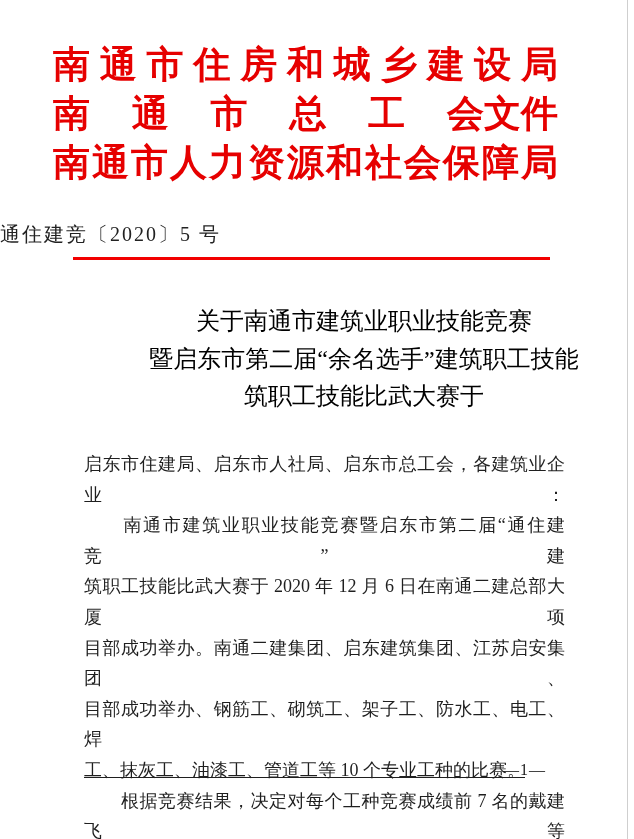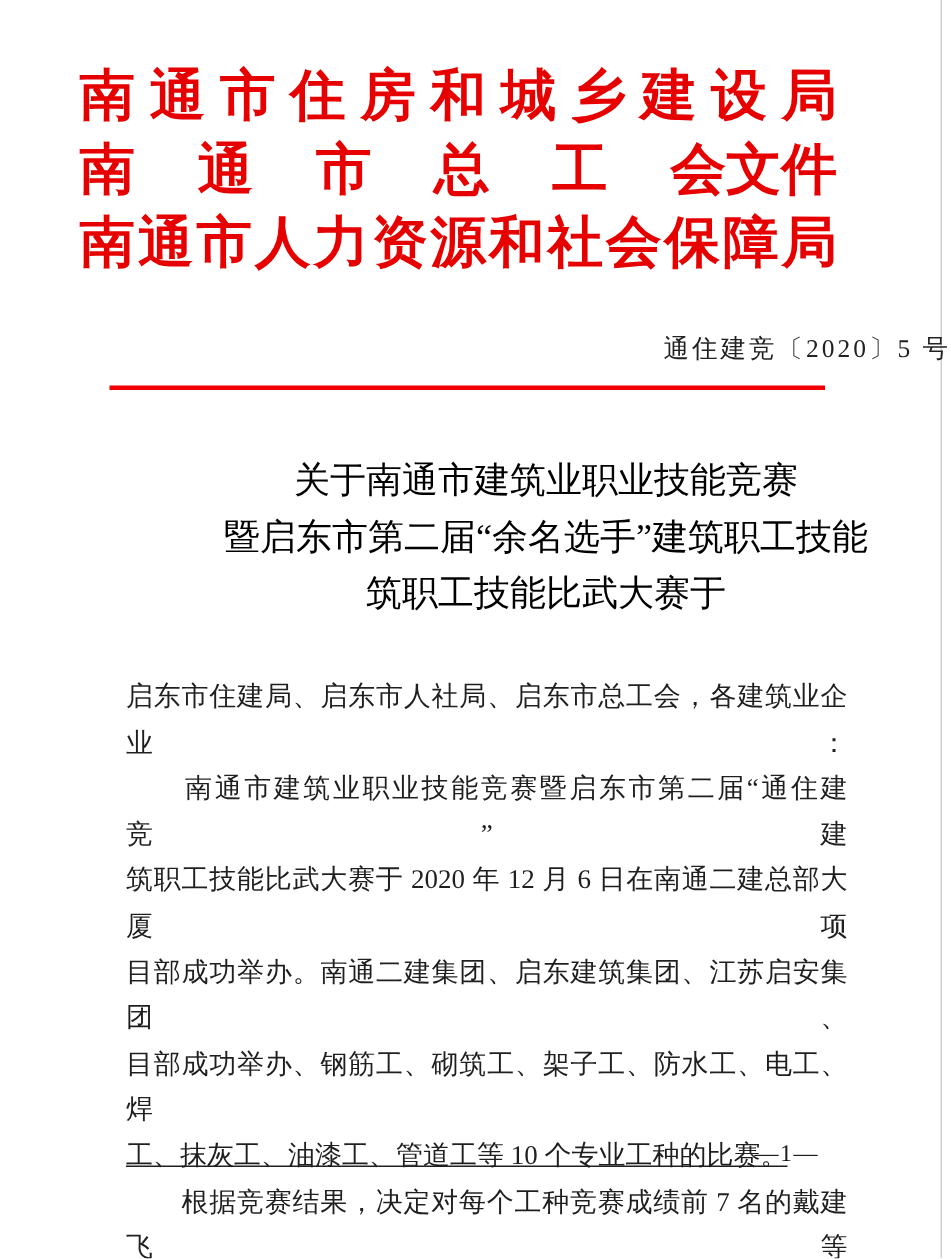--- a/index.html
+++ b/index.html
@@ -39,22 +39,22 @@
     height: 49px;
     line-height: 49px;
     font-size: 37px;
     white-space: nowrap;
   }
   .doc-number {
     position: absolute;
     left: 0;
     top: 221px;
     width: 100%;
-    text-align: right;
-    font-size: 17px;
+    text-align: left;
+    font-size: 20px;
     letter-spacing: 2px;
     color: #222222;
   }
   .red-rule {
     position: absolute;
     left: 73px;
     top: 257px;
     width: 477px;
     height: 3px;
     background: var(--rule-red, #f20000);

